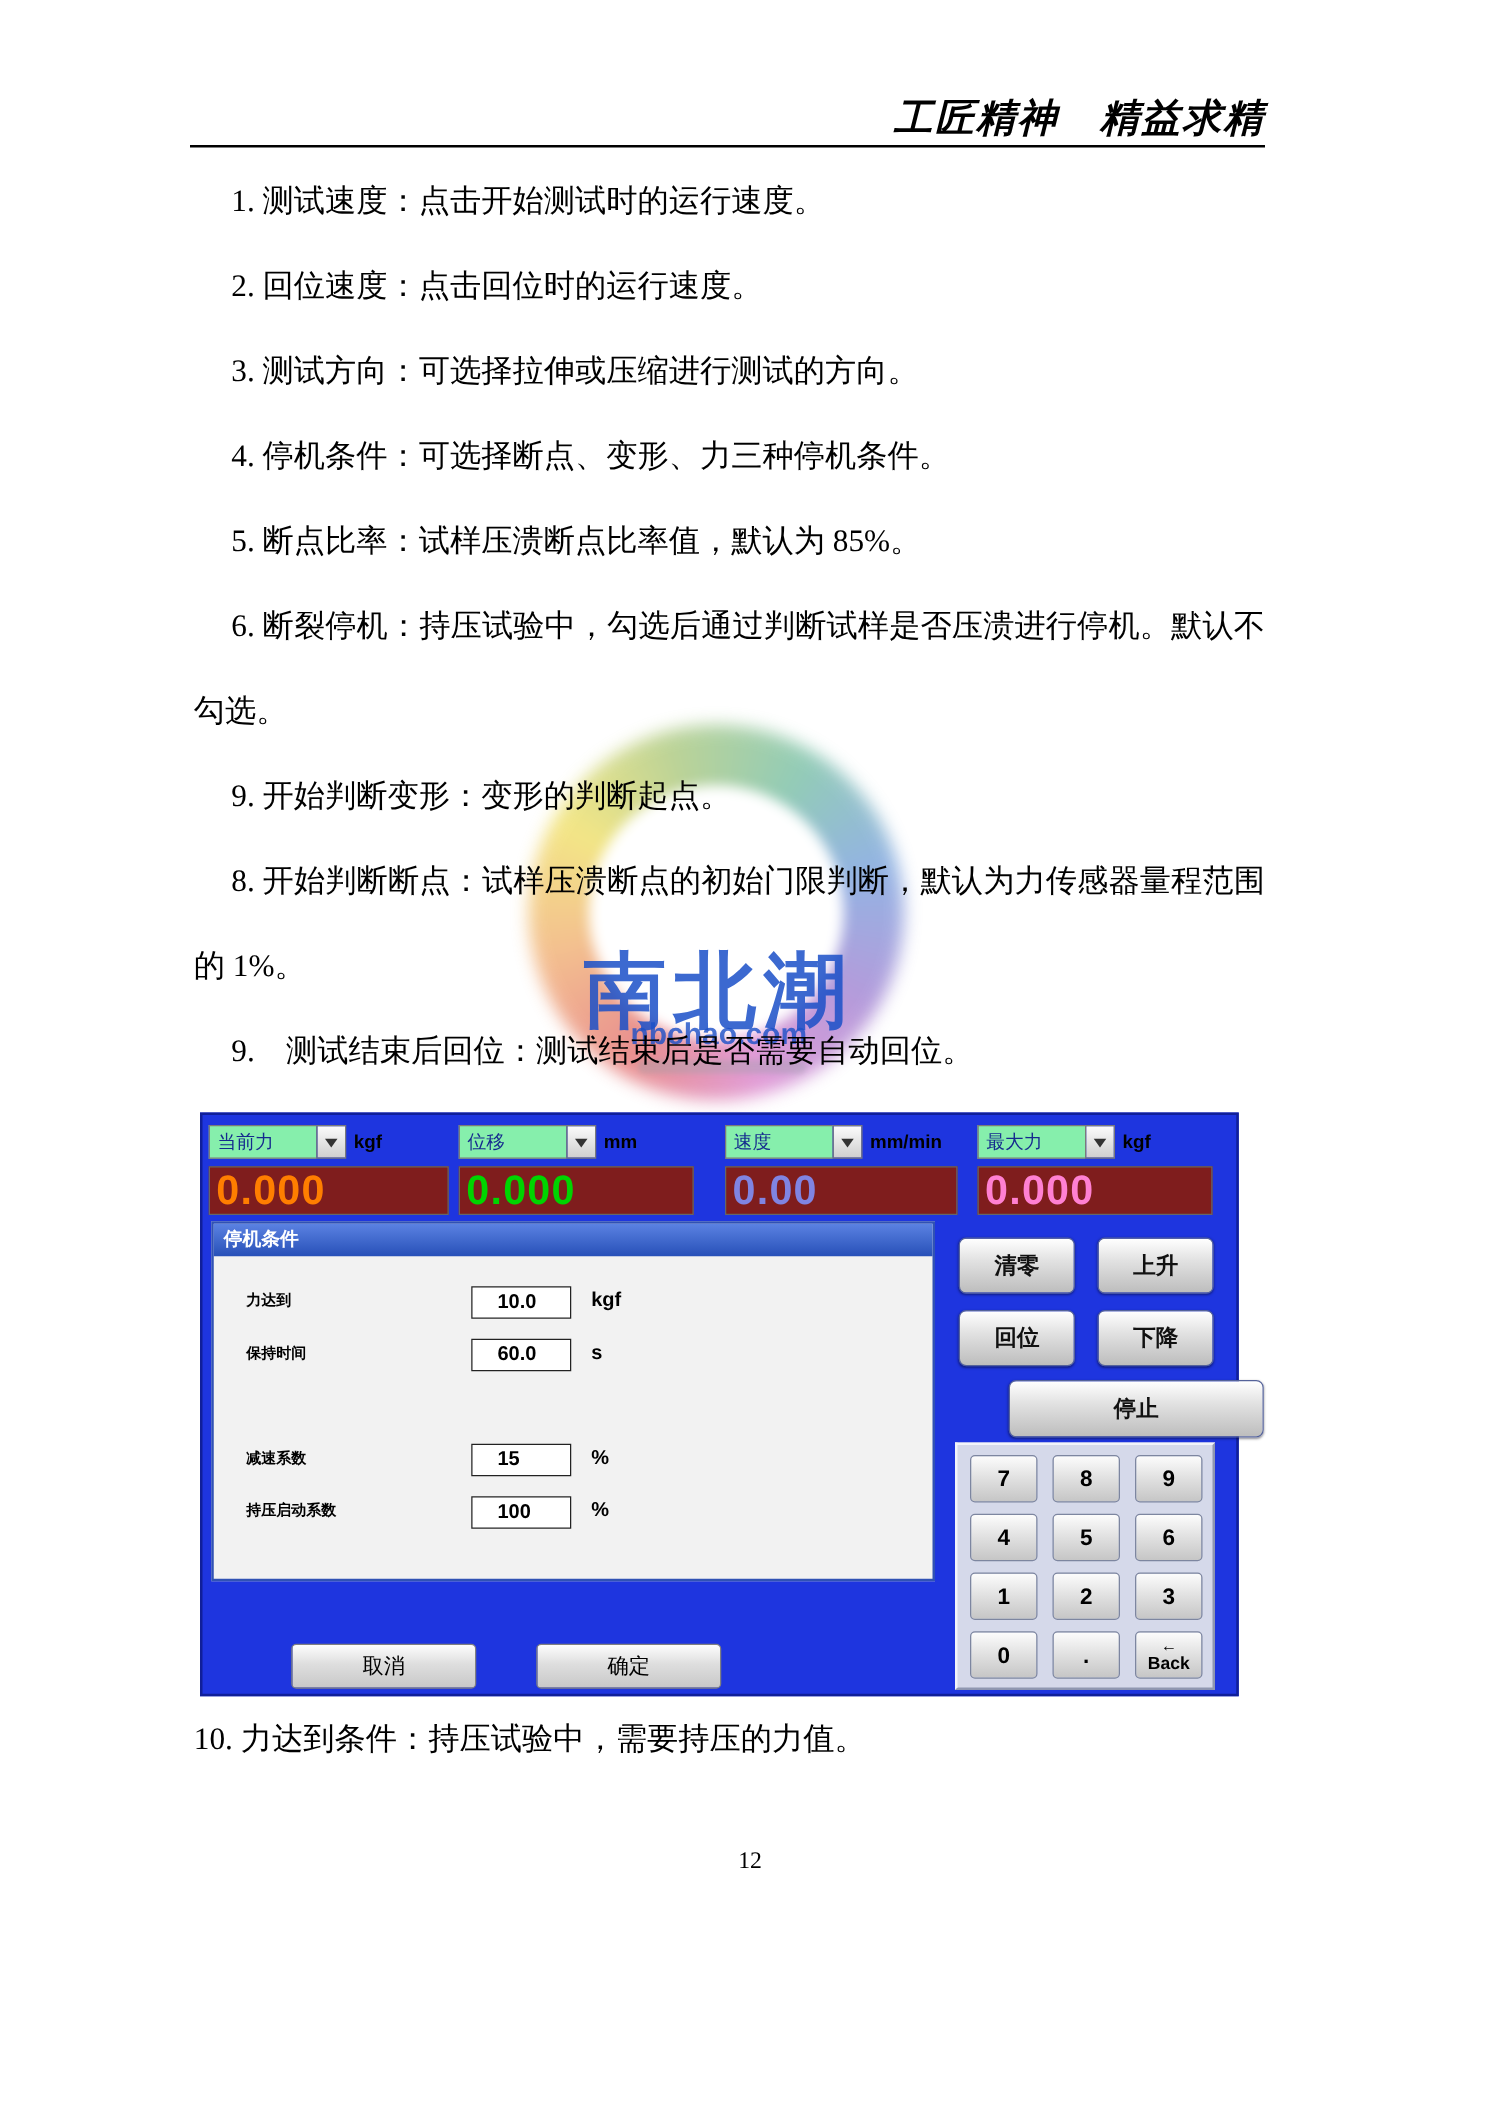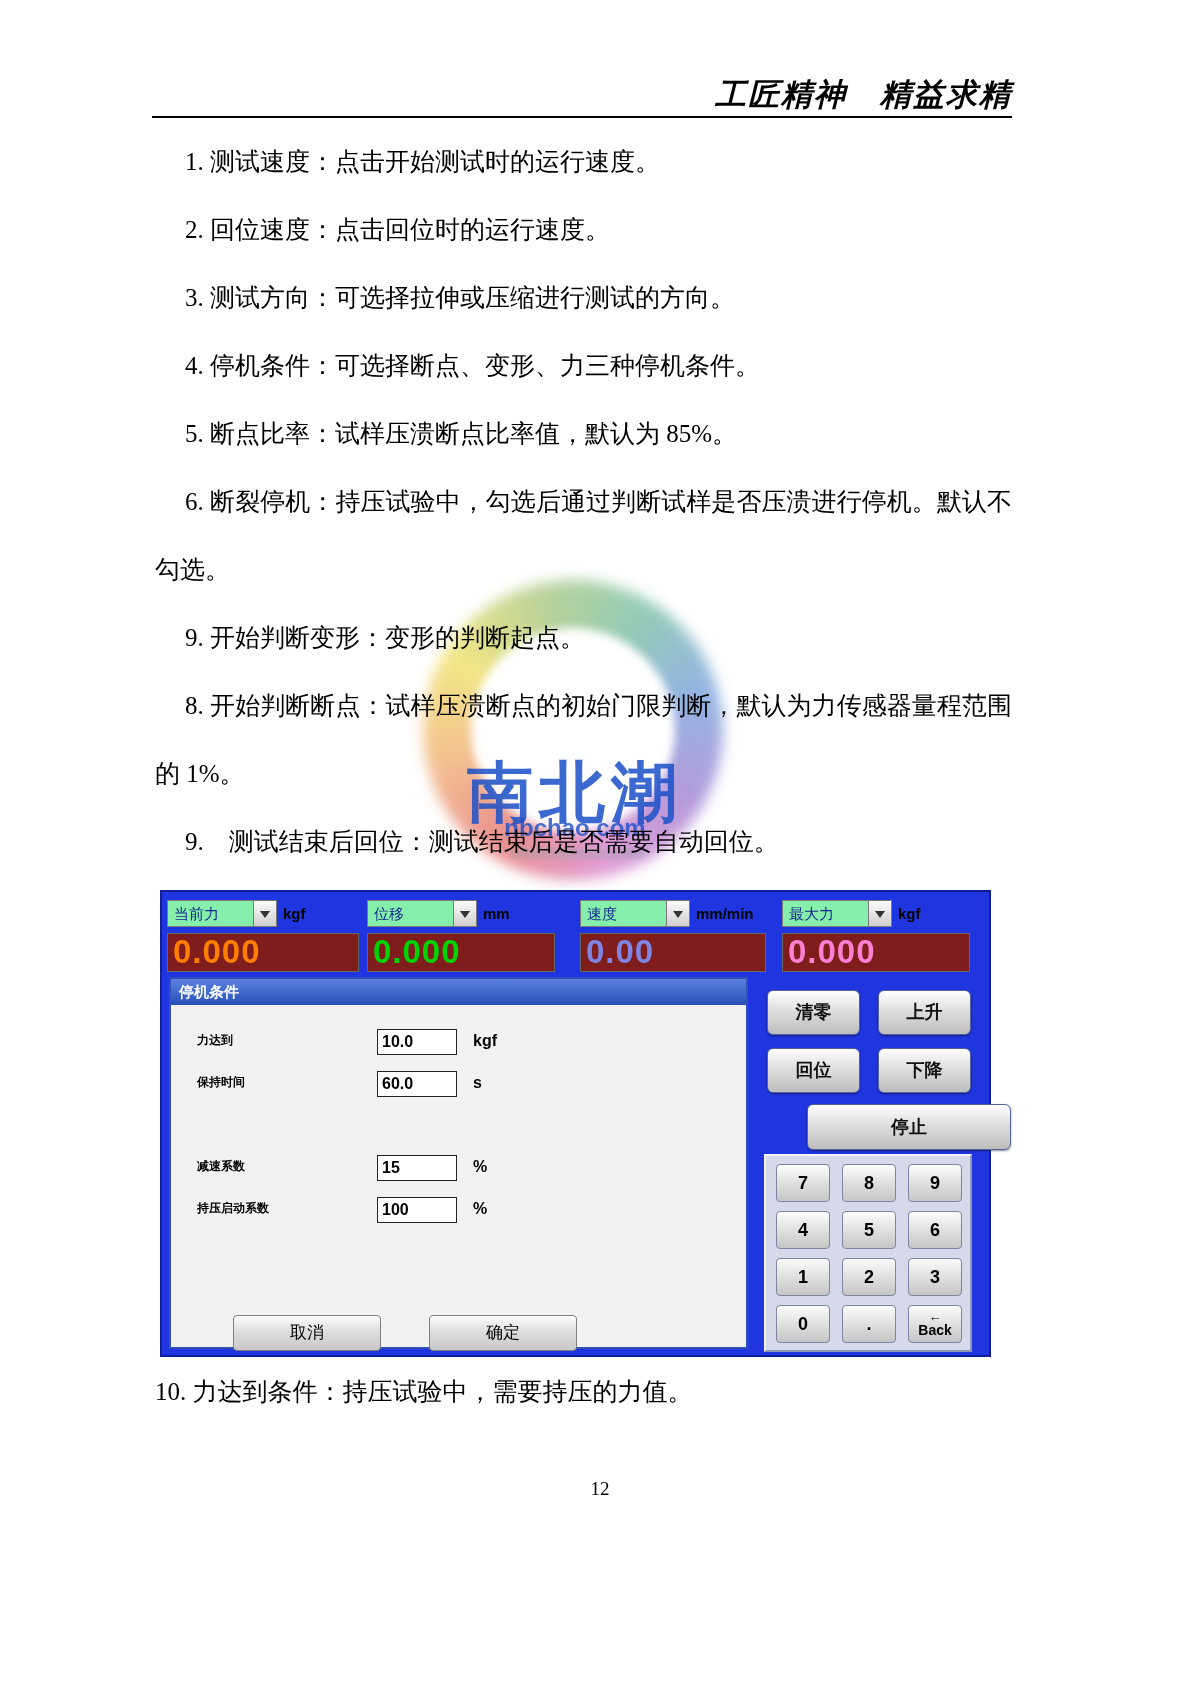--- a/index.html
+++ b/index.html
@@ -53,30 +53,30 @@
   .combo-arrow { width:24px; background:linear-gradient(180deg,#fbfbfb,#cfcfcf); border:1px solid #7a7a7a;
                  display:flex; align-items:center; justify-content:center; }
   .combo-arrow::after { content:""; width:0; height:0; border:5px solid transparent;
                         border-top:7px solid #333; margin-top:6px; }
   .unit { position:absolute; left:116px; top:13px; font-size:15px; font-weight:bold; color:#000; }
   .valbox { position:absolute; left:0; right:0; top:41px; height:39px; background:#7f1d1d;
             border:1px solid #666; font-size:33px; font-weight:bold; line-height:36px;
             padding-left:5px; letter-spacing:1px; overflow:hidden; white-space:nowrap; }
 
   
-  .dialog { position:absolute; left:7px; top:85px; width:579px; height:372px;
+  .dialog { position:absolute; left:7px; top:85px; width:579px; height:288px;
             background:#f2f2f2; border:2px solid #3052b4; }
   .dialog-title { height:26px; background:linear-gradient(180deg,#5b82e2,#2750b8);
                   color:#fff; font-size:15px; font-weight:bold; line-height:26px; padding-left:8px; }
   .frow { position:absolute; left:0; right:0; height:28px; }
   .frow1 { top:50px; } .frow2 { top:92px; } .frow3 { top:176px; } .frow4 { top:218px; }
   .flabel { position:absolute; left:26px; top:3px; font-size:12px; font-weight:bold; }
   .finput { position:absolute; left:206px; top:0; width:80px; height:26px; border:1px solid #222;
             background:#fff; font-family:"Liberation Sans",sans-serif; font-size:16px;
-            font-weight:bold; padding-left:4px; }
+            font-weight:bold; padding-left:20px; }
   .funit { position:absolute; left:302px; top:3px; font-size:16px; font-weight:bold; }
   .dlg-btn { position:absolute; top:336px; width:148px; height:36px; text-align:center; line-height:34px;
              background:linear-gradient(180deg,#fdfdfd,#dedede 45%,#c8c8c8);
              border:1px solid #808080; border-radius:4px; font-size:17px; cursor:pointer; }
   .btn-cancel { left:62px; } .btn-ok { left:258px; }
 
   
   .sbtn { position:absolute; background:linear-gradient(180deg,#ffffff,#e2e2e2 40%,#bdbdbd);
           border:1px solid #55639a; border-radius:6px; font-size:18px; font-weight:bold; color:#111;
           text-align:center; cursor:pointer; box-shadow:0 1px 2px rgba(0,0,20,.45); }

